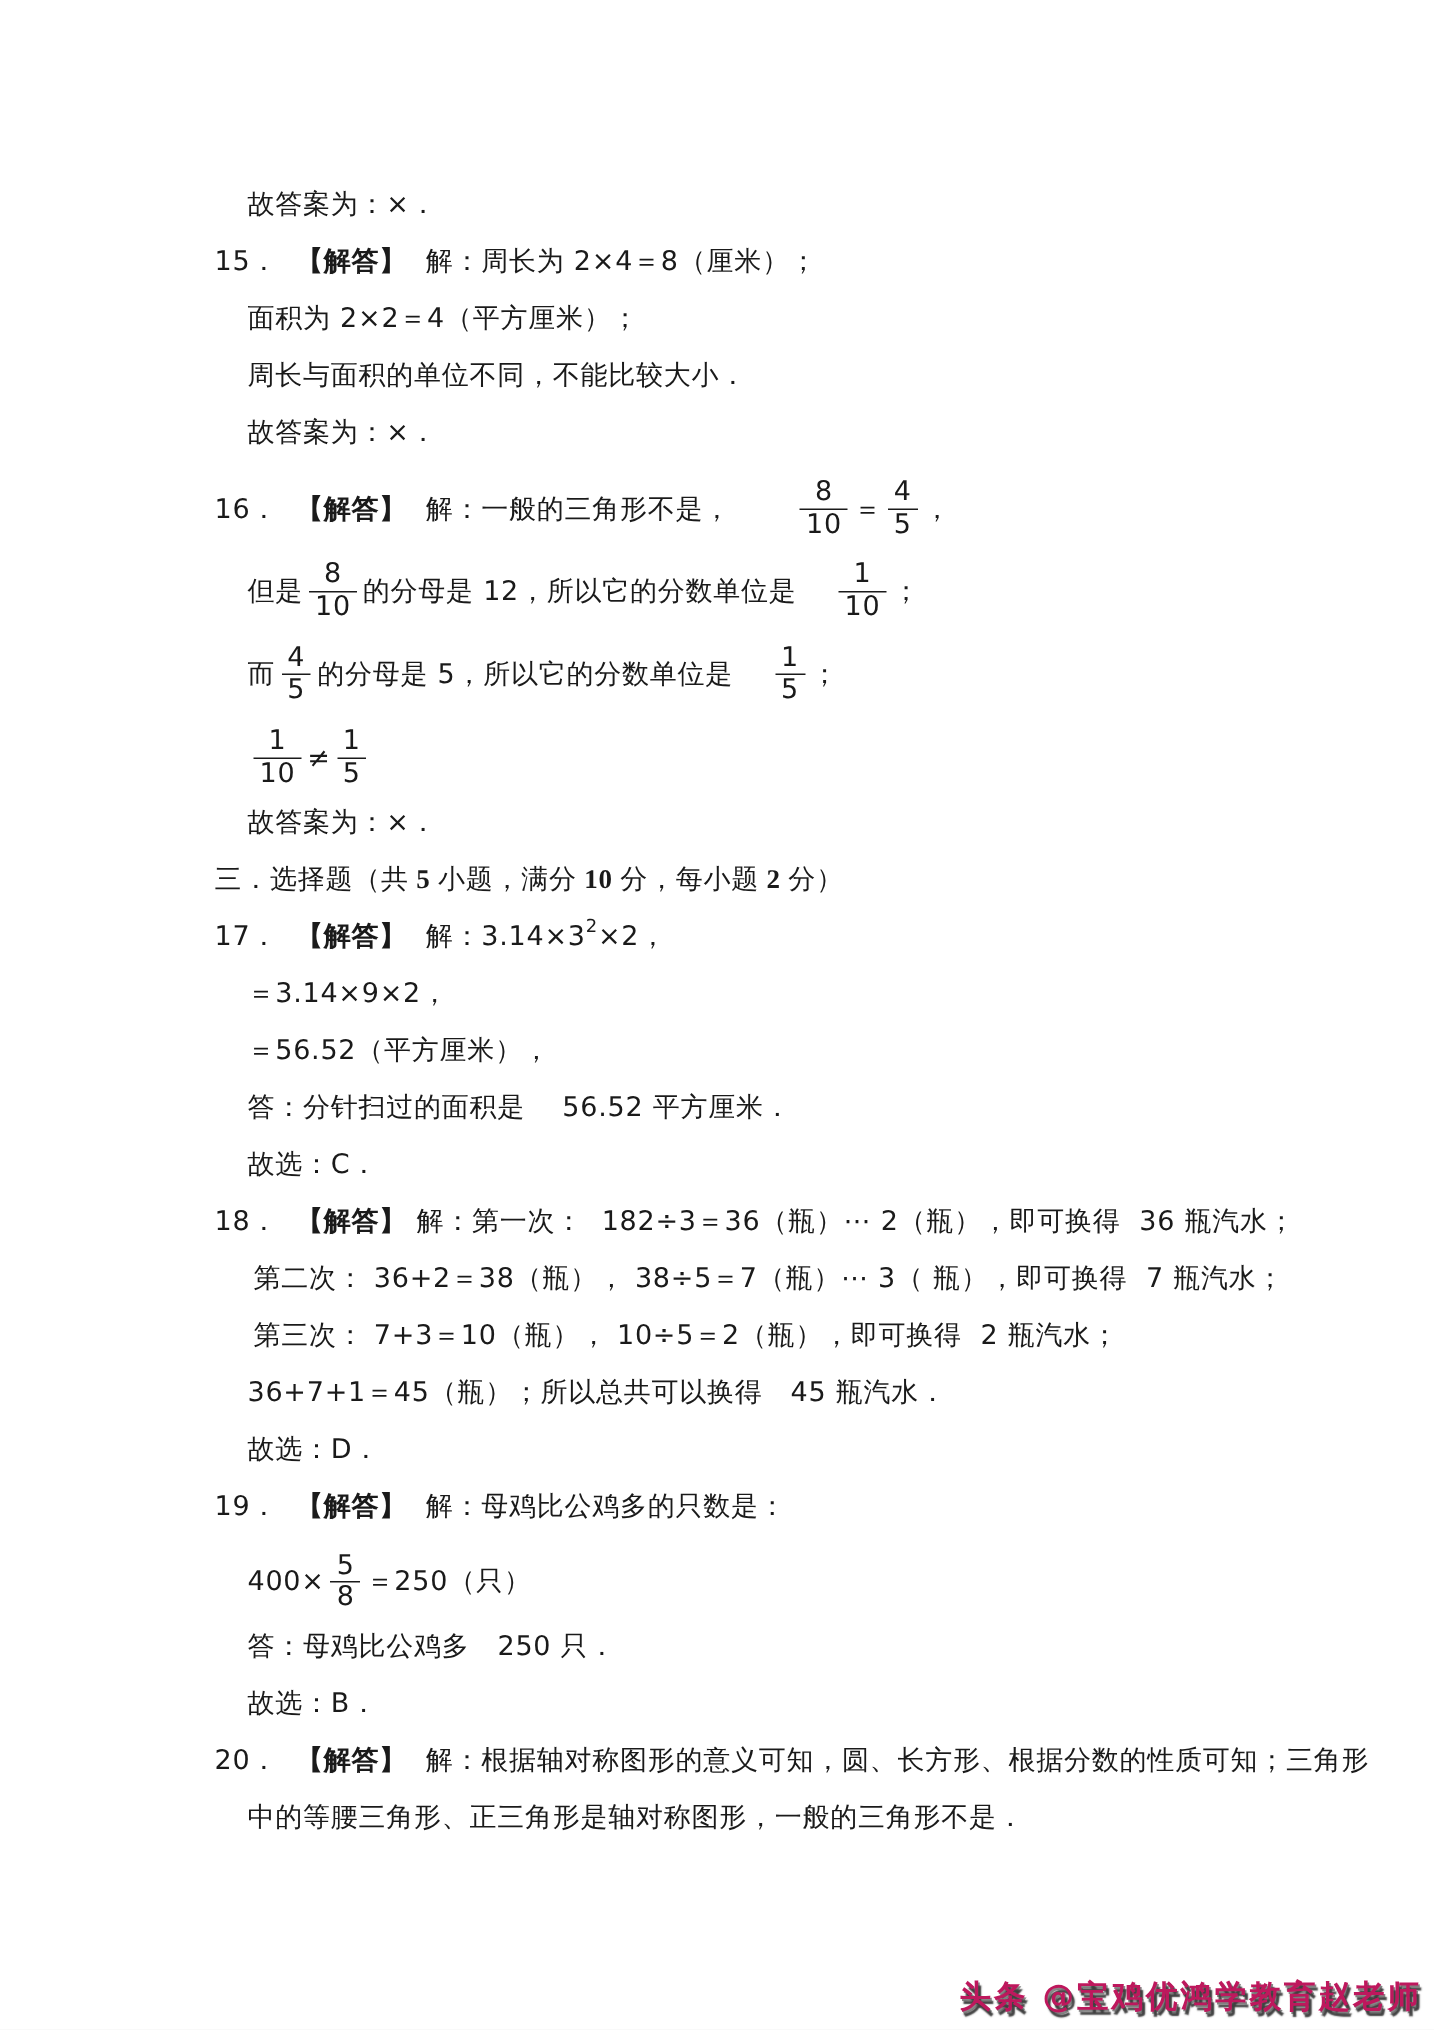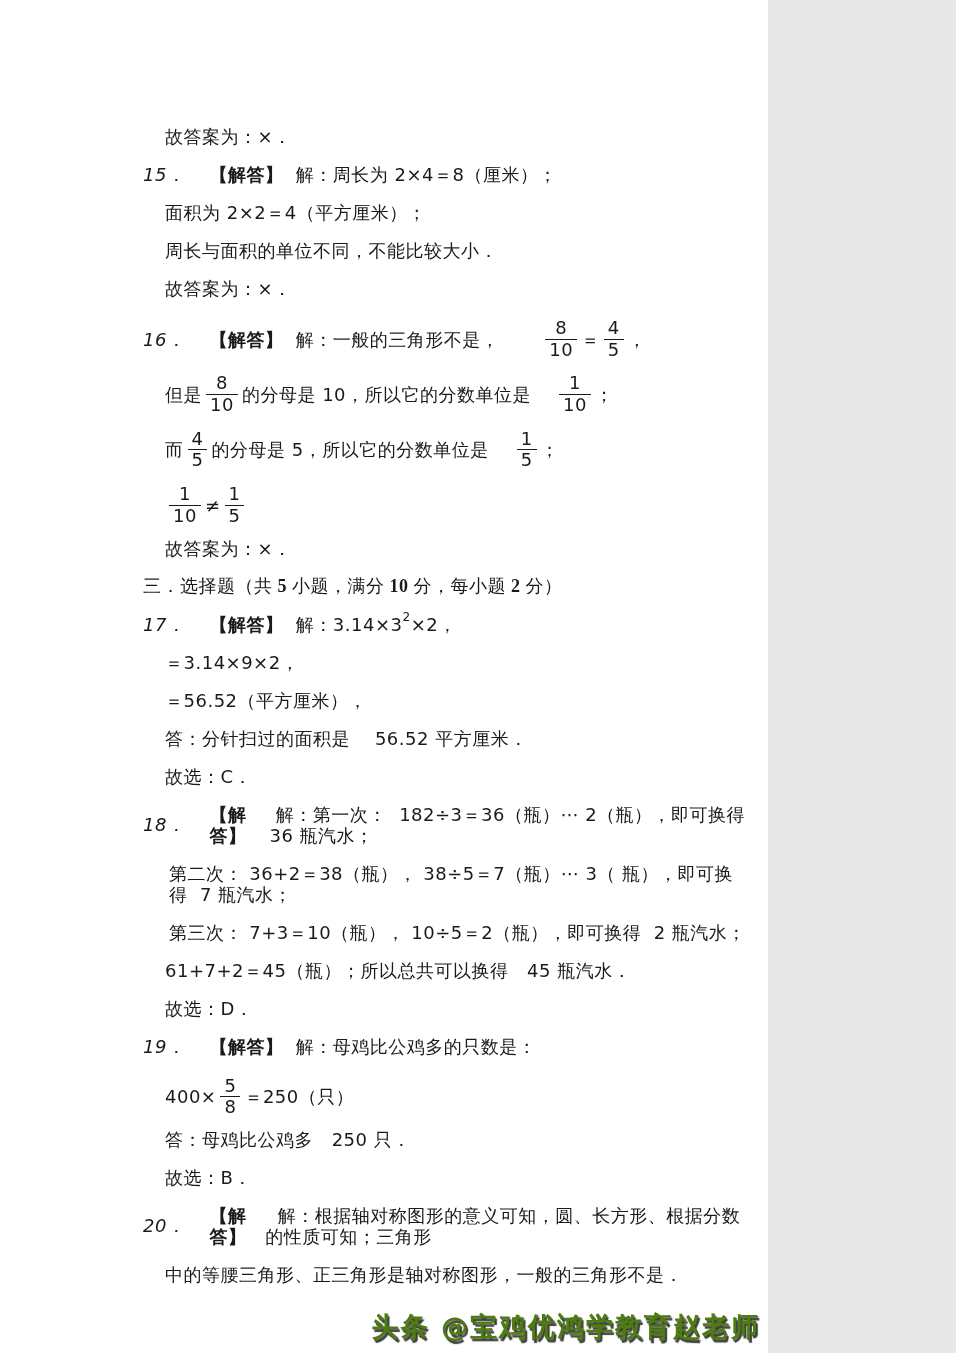--- a/index.html
+++ b/index.html
@@ -1,45 +1,45 @@
 <!DOCTYPE html>
 <html><head>
 <meta charset="utf-8">
 <style>
   html,body{margin:0;padding:0;}
   body{background:#e8e8e8;font-family:"DejaVu Sans","Liberation Sans",sans-serif;}
   .page{
-    position:relative;width:768px;height:1353px;background:#ffffff;
+    position:relative;width:956px;height:1353px;background:#ffffff;
     overflow:hidden;color:#1a1a1a;
   }
   .content{position:absolute;top:126px;left:143px;right:18px;}
   .line{
     display:flex;align-items:center;flex-wrap:nowrap;
     font-size:18px;line-height:21px;margin-bottom:17px;
     letter-spacing:0.5px;min-height:21px;
   }
   .line.has-frac{margin-bottom:9px;}
   .line.section{margin-top:2px;font-family:Liberation Serif, serif;}
   .ind-1{padding-left:22px;}
   .ind-2{padding-left:26px;}
   .seg{white-space:pre-wrap;}
   .seg.bold{font-weight:bold;}
-  .seg.itemnum{margin-right:24px;font-style:italic;}
+  .seg.itemnum{margin-right:12px;}
   .frac{
     display:inline-flex;flex-direction:column;align-items:center;
     vertical-align:middle;margin:2px 4px;font-size:18px;line-height:1.15;
   }
   .frac .fnum{padding:0 4px;}
   .frac .fden{border-top:1.6px solid #1a1a1a;padding:0 4px;}
   .gap{display:inline-block;height:1px;}
   .sup{font-size:12px;position:relative;top:-7px;white-space:pre;}
   .watermark{
     position:absolute;right:8px;bottom:8px;
-    font-size:27px;font-weight:bold;letter-spacing:2px;
-    color:#4d7c0f;
+    font-size:21px;font-weight:bold;letter-spacing:2px;
+    color:#be185d;
     text-shadow:2px 3px 1px #3f3f3f, 1px 1px 0 #8a8a8a;
     white-space:nowrap;
   }
 </style>
 </head>
 <body>
 
 <div class="page">
   <div class="content">
       <div class="line ind-1">
@@ -74,21 +74,21 @@
           <span class="fden">5</span>
         </span>
         <span class="seg">，</span>
       </div>
       <div class="line ind-1 has-frac">
         <span class="seg">但是</span>
         <span class="frac">
           <span class="fnum">8</span>
           <span class="fden">10</span>
         </span>
-        <span class="seg">的分母是 10，所以它的分数单位是</span>
+        <span class="seg">的分母是 12，所以它的分数单位是</span>
         <span class="gap" style="width: 24px;"></span>
         <span class="frac">
           <span class="fnum">1</span>
           <span class="fden">10</span>
         </span>
         <span class="seg">；</span>
       </div>
       <div class="line ind-1 has-frac">
         <span class="seg">而</span>
         <span class="frac">
@@ -150,21 +150,21 @@
         <span class="seg bold">【解答】</span>
         <span class="seg"> 解：第一次：  182÷3＝36（瓶）⋯ 2（瓶），即可换得  36 瓶汽水；</span>
       </div>
       <div class="line ind-2">
         <span class="seg">第二次： 36+2＝38（瓶）， 38÷5＝7（瓶）⋯ 3（ 瓶），即可换得  7 瓶汽水；</span>
       </div>
       <div class="line ind-2">
         <span class="seg">第三次： 7+3＝10（瓶）， 10÷5＝2（瓶），即可换得  2 瓶汽水；</span>
       </div>
       <div class="line ind-1">
-        <span class="seg">61+7+2＝45（瓶）；所以总共可以换得   45 瓶汽水．</span>
+        <span class="seg">36+7+1＝45（瓶）；所以总共可以换得   45 瓶汽水．</span>
       </div>
       <div class="line ind-1">
         <span class="seg">故选：D．</span>
       </div>
       <div class="line ind-0">
         <span class="seg itemnum">19．</span>
         <span class="seg bold">【解答】</span>
         <span class="seg">  解：母鸡比公鸡多的只数是：</span>
       </div>
       <div class="line ind-1 has-frac">

